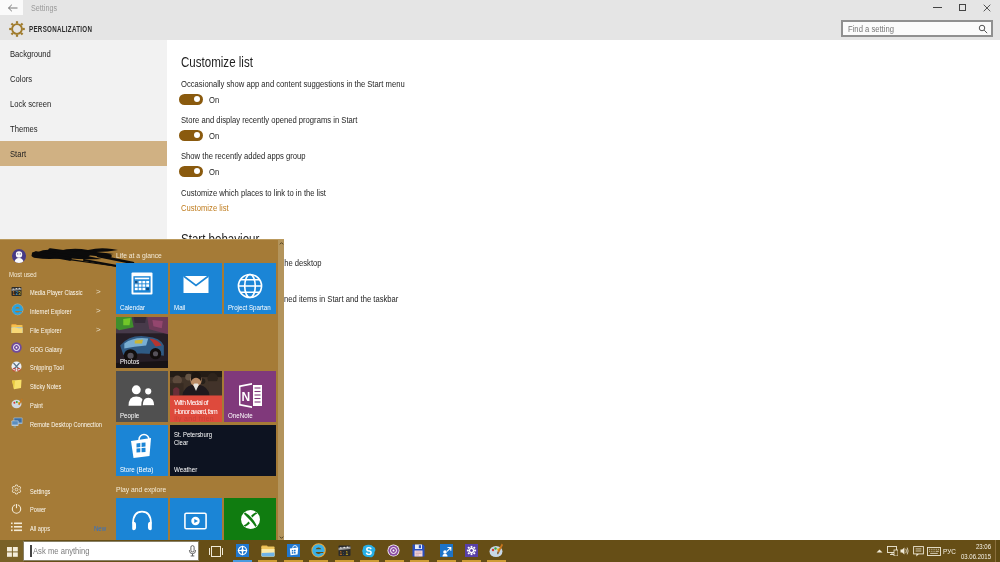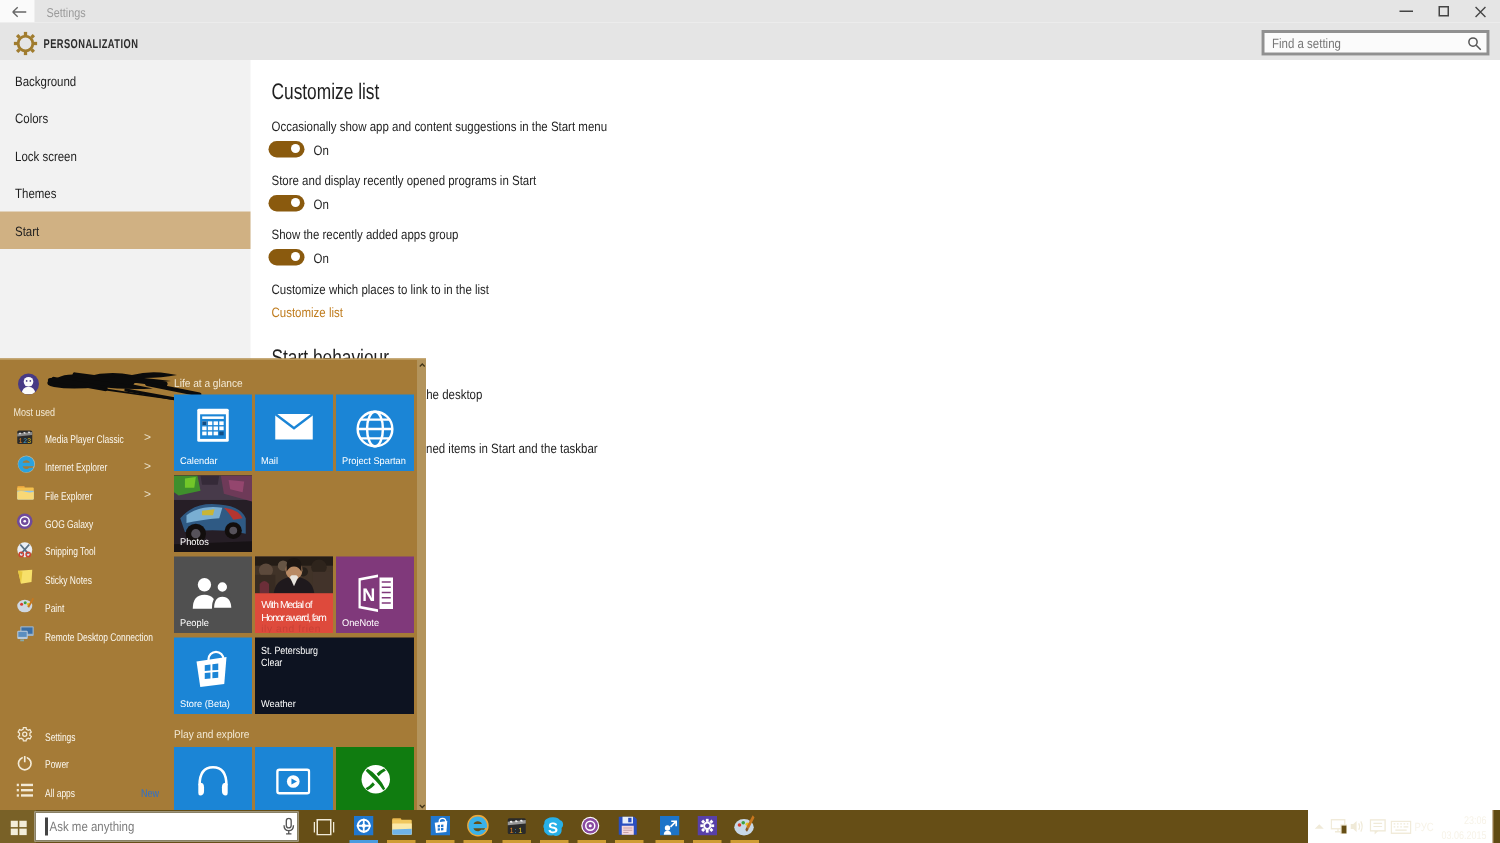--- a/index.html
+++ b/index.html
@@ -347,21 +347,21 @@
   </svg>
 
   <svg class="abs" style="left:239.5px;top:270px;" width="21" height="21" viewBox="0 0 27 27">
     <circle cx="13.5" cy="13.5" r="12.2" fill="#fff"></circle>
     <path d="M6.6 4.6 Q11 7 14.8 11.4 Q19.3 16.6 21.6 21.6 L19.9 23 Q16.5 18 13.6 15.1 Q9.5 11 4.9 6.2 Z" fill="#107c10"></path>
     <path d="M20.5 4.3 Q16.9 6 14.2 8.8 L16 11 Q18.4 7.8 22.2 5.9 Z" fill="#107c10"></path>
     <path d="M6.5 22.9 Q10 21.2 12.8 18.2 L11 16 Q8.3 19.4 4.7 21.3 Z" fill="#107c10"></path>
   </svg>
 </div>
 
-<div class="abs" id="bar" style="left:0;top:540px;width:872px;height:22px;background:#664e16;">
+<div class="abs" id="bar" style="left:0;top:540px;width:1000px;height:22px;background:#664e16;">
   <div class="abs" style="left:0;top:0;width:24px;height:22px;background:#796127;"></div>
   <svg class="abs" style="left:7px;top:6.5px;" width="11" height="10" viewBox="0 0 11 10">
     <rect x="0" y="0" width="4.9" height="4.4" fill="#f3edda"></rect>
       <rect x="5.9" y="0" width="4.9" height="4.4" fill="#f3edda"></rect>
     <rect x="0" y="5.4" width="4.9" height="4.4" fill="#f3edda"></rect>
       <rect x="5.9" y="5.4" width="4.9" height="4.4" fill="#f3edda"></rect>
   </svg>
 
   <div class="abs" style="left:23px;top:1px;width:176px;height:20px;background:#fff;border:1px solid #888066;"></div>
   <div class="abs" style="left:30px;top:4.5px;width:1.5px;height:12px;background:#444;"></div>

